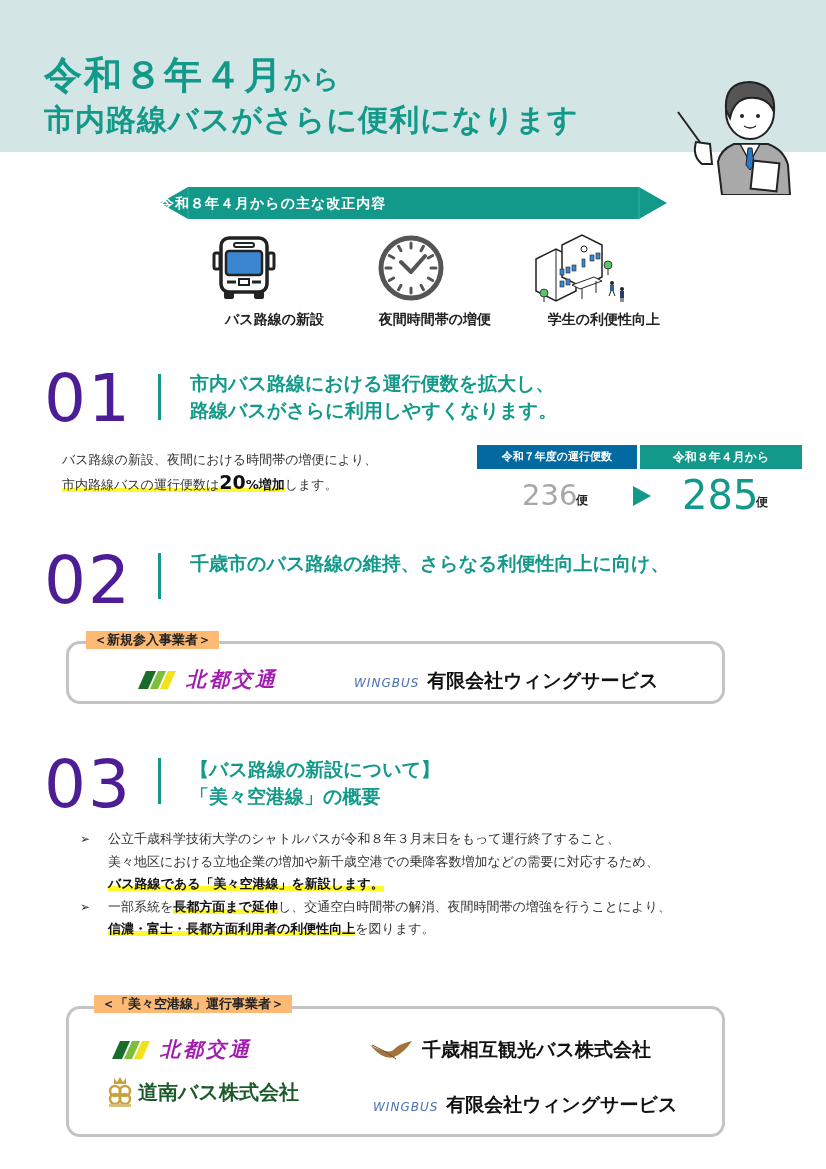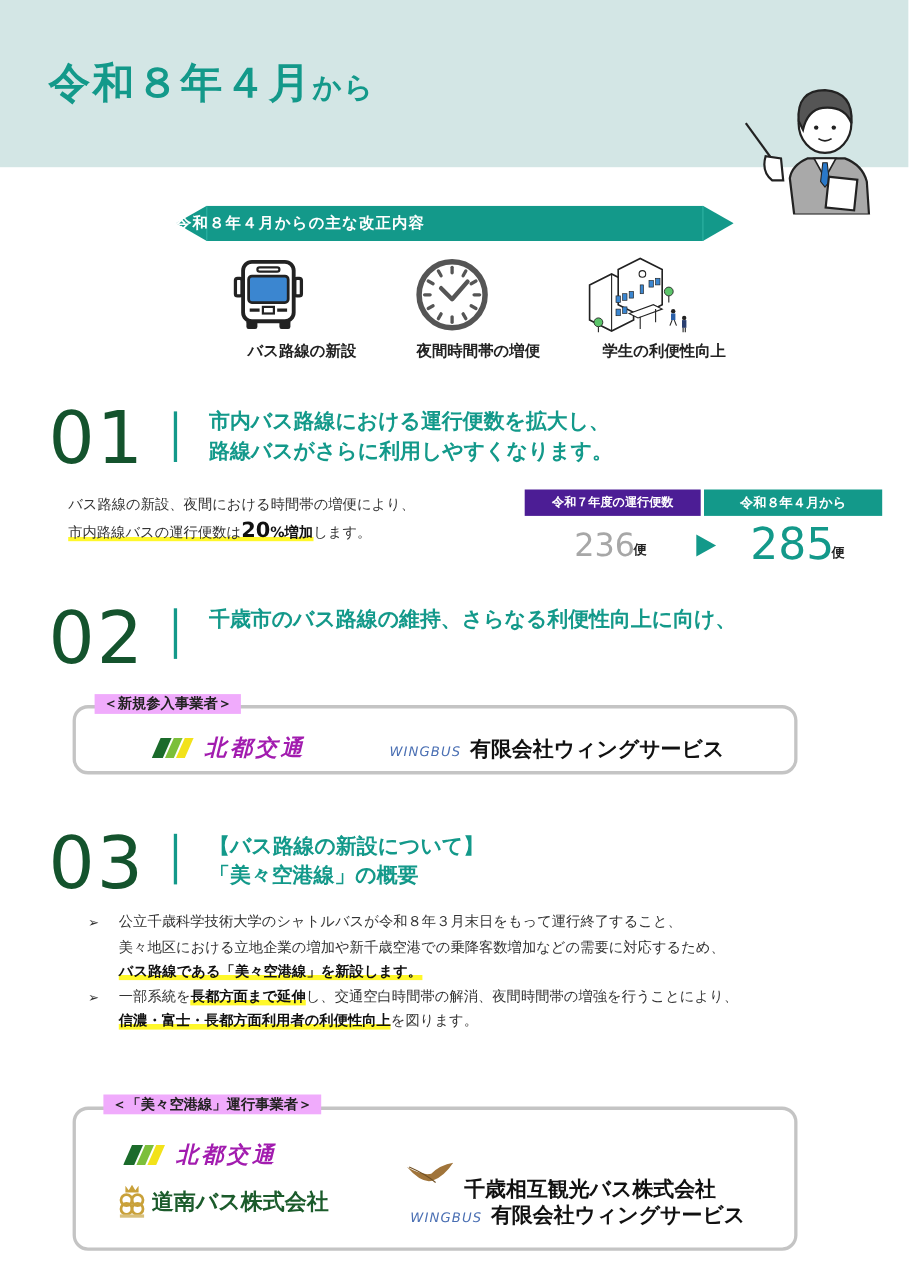--- a/index.html
+++ b/index.html
@@ -14,63 +14,64 @@
   .presenter { position: absolute; left: 672px; top: 70px; width: 130px; height: 125px; }
 
   .banner { position: absolute; left: 160px; top: 187px; width: 507px; height: 32px; }
   .banner svg { position: absolute; left: 0; top: 0; }
   .banner-label { position: absolute; left: 0; top: 0; width: 100%; height: 32px; line-height: 32px; text-align: left; color: #fff; font-weight: bold; font-size: 14px; letter-spacing: 1px; }
 
   .feature { position: absolute; top: 230px; width: 160px; text-align: right; }
   .feature .icon-wrap { height: 75px; display: flex; align-items: center; justify-content: center; }
   .feature .label { margin-top: 6px; font-weight: bold; font-size: 14px; color: #222; white-space: nowrap; }
 
-  .sec-num { position: absolute; color: #14532d; font-family: "DejaVu Sans", sans-serif; font-size: 66px; font-weight: normal; letter-spacing: 2px; line-height: 1; }
+  .sec-num { position: absolute; color: #4c1d95; font-family: "DejaVu Sans", sans-serif; font-size: 66px; font-weight: normal; letter-spacing: 2px; line-height: 1; }
   .sec-bar { position: absolute; width: 3px; background: #13998a; }
   .sec-heading { position: absolute; color: #13998a; font-weight: bold; font-size: 19px; line-height: 27px; white-space: nowrap; }
 
   .s1-text { position: absolute; left: 62px; top: 448px; font-size: 13px; line-height: 23px; color: #333; white-space: nowrap; }
   .hl-under { background: linear-gradient(transparent 72%, #fff82a 72%, #fff82a 100%); }
   .s1-text .big { font-size: 19px; font-weight: bold; color: #111; }
   .s1-text .bold { font-weight: bold; color: #111; }
 
-  .cmp-head-old { position: absolute; left: 477px; top: 445px; width: 160px; height: 24px; background: #4c1d95; color: #fff; font-size: 11px; font-weight: bold; text-align: center; line-height: 24px; }
+  .cmp-head-old { position: absolute; left: 477px; top: 445px; width: 160px; height: 24px; background: #0369a1; color: #fff; font-size: 11px; font-weight: bold; text-align: center; line-height: 24px; }
   .cmp-head-new { position: absolute; left: 640px; top: 445px; width: 162px; height: 24px; background: #13998a; color: #fff; font-size: 12px; font-weight: bold; text-align: center; line-height: 24px; }
   .cmp-old { position: absolute; left: 522px; top: 478px; color: #a7a7a7; font-size: 29px; white-space: nowrap; }
   .cmp-new { position: absolute; left: 682px; top: 472px; color: #13998a; font-size: 40px; white-space: nowrap; }
   .unit { position: absolute; font-size: 12px; font-weight: bold; color: #222; }
   .cmp-arrow { position: absolute; left: 633px; top: 486px; width: 0; height: 0; border-top: 10px solid transparent; border-bottom: 10px solid transparent; border-left: 18px solid #13998a; }
 
   .logo-box { position: absolute; border: 3px solid #c4c4c4; border-radius: 14px; background: #fff; }
-  .box-caption { position: absolute; background: #f0abfc; padding: 0 8px; font-size: 13px; font-weight: bold; color: #222; white-space: nowrap; }
+  .box-caption { position: absolute; background: #fdba74; padding: 0 8px; font-size: 13px; font-weight: bold; color: #222; white-space: nowrap; }
 
   .logo-hokuto { position: absolute; display: flex; align-items: center; }
   .logo-hokuto .stripes { width: 42px; height: 18px; margin-right: 6px; }
   .logo-hokuto .name { color: #a21caf; font-size: 20px; font-weight: bold; font-style: italic; letter-spacing: 3px; }
   .logo-wing { position: absolute; display: flex; align-items: baseline; white-space: nowrap; }
   .logo-wing .wing { color: #4a6fb3; font-size: 12px; font-style: italic; margin-right: 8px; letter-spacing: 1px; }
   .logo-wing .name { color: #111; font-size: 19px; font-weight: bold; }
   .logo-chitose { position: absolute; display: flex; align-items: center; white-space: nowrap; }
-  .logo-chitose .name { color: #111; font-size: 19px; font-weight: bold; margin-left: 8px; margin-top: 31px; }
+  .logo-chitose .name { color: #111; font-size: 19px; font-weight: bold; margin-left: 8px; }
   .logo-donan { position: absolute; display: flex; align-items: center; white-space: nowrap; }
   .logo-donan .name { color: #1b5b2b; font-size: 20px; font-weight: bold; margin-left: 4px; }
 
   .s3-list { position: absolute; left: 80px; top: 828px; font-size: 13px; color: #333; line-height: 22.5px; }
   .s3-line { white-space: nowrap; position: relative; padding-left: 28px; }
   .s3-line .bullet { position: absolute; left: 0; top: 0; font-size: 12px; color: #333; }
   .s3-line .b { font-weight: bold; color: #111; }
   .s3-line .hl { background: linear-gradient(transparent 68%, #fff82a 68%, #fff82a 100%); }
 </style>
 </head>
 <body>
 
 <div class="hero">
   <div class="hero-title-1">
     <span>令和８年４月</span><span class="small">から</span>
   </div>
+  <div class="hero-title-2">市内路線バスがさらに便利になります</div>
 </div>
 
 <svg class="presenter" viewBox="0 0 130 125">
   <line x1="6" y1="42" x2="30" y2="75" stroke="#222" stroke-width="2"></line>
   <path d="M50 125 L46 92 Q48 80 62 74 L96 74 Q112 80 116 95 L118 125 Z" fill="#a9a9a9" stroke="#222" stroke-width="2"></path>
   <path d="M68 74 L78 92 L88 74 Z" fill="#fff" stroke="#222" stroke-width="1.5"></path>
   <path d="M76 78 L80 78 L82 95 L78 100 L74 95 Z" fill="#2a78c8" stroke="#222" stroke-width="1"></path>
   <rect x="80" y="92" width="26" height="28" fill="#fff" stroke="#222" stroke-width="2" transform="rotate(6 93 106)"></rect>
   <ellipse cx="78" cy="42" rx="24" ry="27" fill="#fff" stroke="#222" stroke-width="2"></ellipse>
   <path d="M54 40 Q52 12 78 12 Q104 14 102 42 Q96 26 76 28 Q62 30 58 48 Z" fill="#555" stroke="#222" stroke-width="2"></path>

